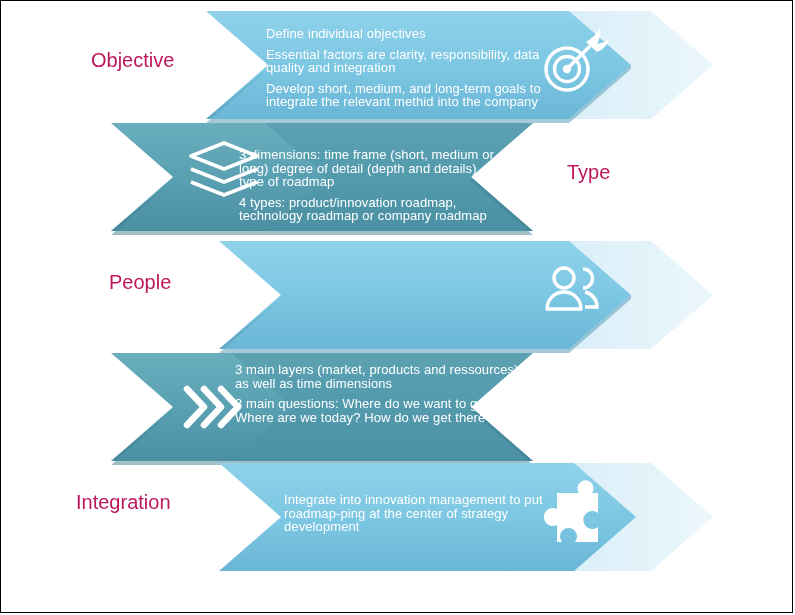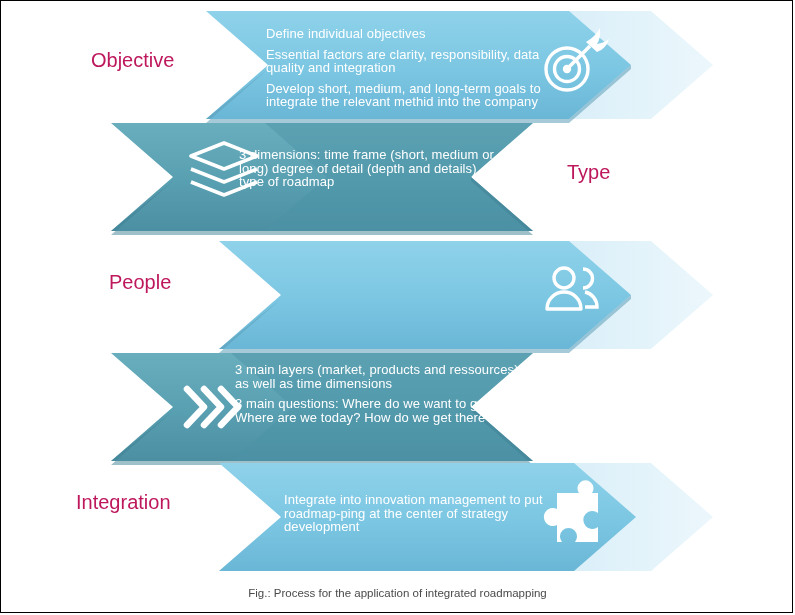--- a/index.html
+++ b/index.html
@@ -157,20 +157,21 @@
     </svg>
 
     <div class="rowtext" style="left:265px;top:26px;width:282px;">
       <p>Define individual objectives</p>
       <p>Essential factors are clarity, responsibility, data quality and integration</p>
       <p>Develop short, medium, and long-term goals to integrate the relevant methid into the company</p>
     </div>
 
     <div class="rowtext" style="left:238px;top:147px;width:270px;">
       <p>3 dimensions: time frame (short, medium or long) degree of detail (depth and details), type of roadmap</p>
+      <p>4 types: product/innovation roadmap, technology roadmap or company roadmap</p>
     </div>
 
 
     <div class="rowtext" style="left:234px;top:362px;width:286px;">
       <p>3 main layers (market, products and ressources) as well as time dimensions</p>
       <p>3 main questions: Where do we want to go? Where are we today? How do we get there?</p>
     </div>
 
     <div class="rowtext" style="left:250px;top:492px;width:276px;margin-left:33px;">
       <p>Integrate into innovation management to put roadmap-ping at the center of strategy development</p>
@@ -178,16 +179,15 @@
 
     <div class="stagelabel" style="left:90px;top:46px;">Objective</div>
 
     <div class="stagelabel" style="left:566px;top:158px;">Type</div>
 
     <div class="stagelabel" style="left:108px;top:268px;">People</div>
 
 
     <div class="stagelabel" style="left:75px;top:488px;">Integration</div>
 
-    <div class="caption" style="top:586px;">Fig.: Process for the application of integrated roadmapping</div>
 
   </div>
 </div>
 
 </body></html>

